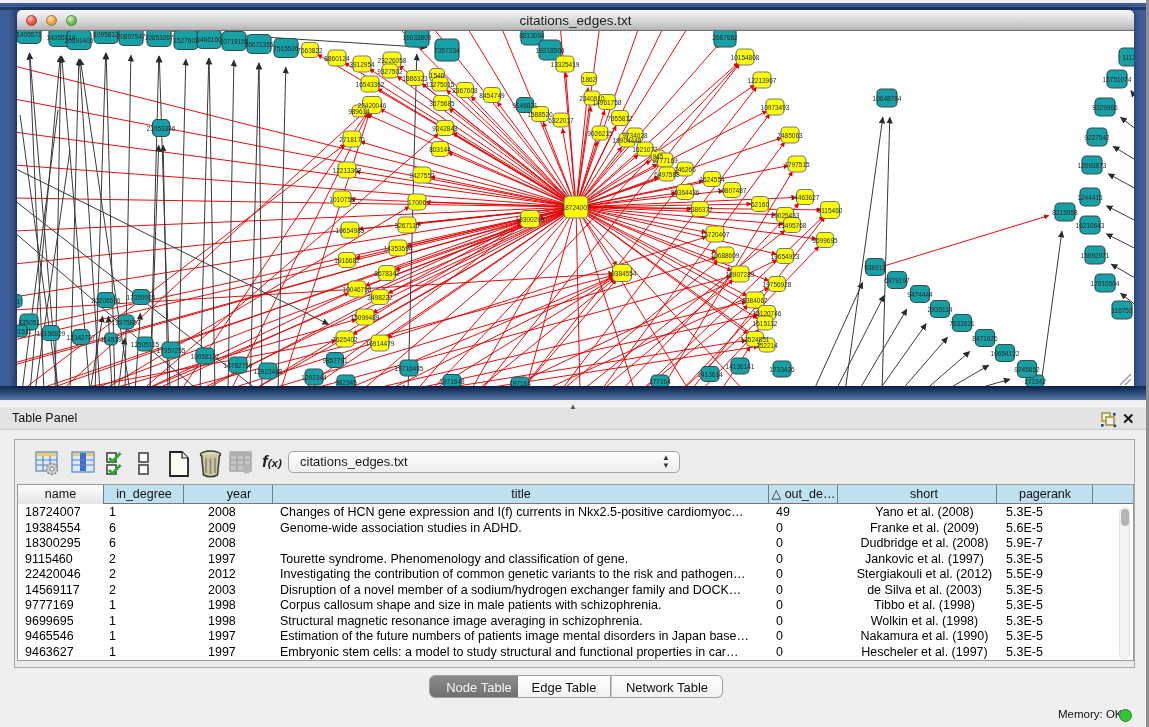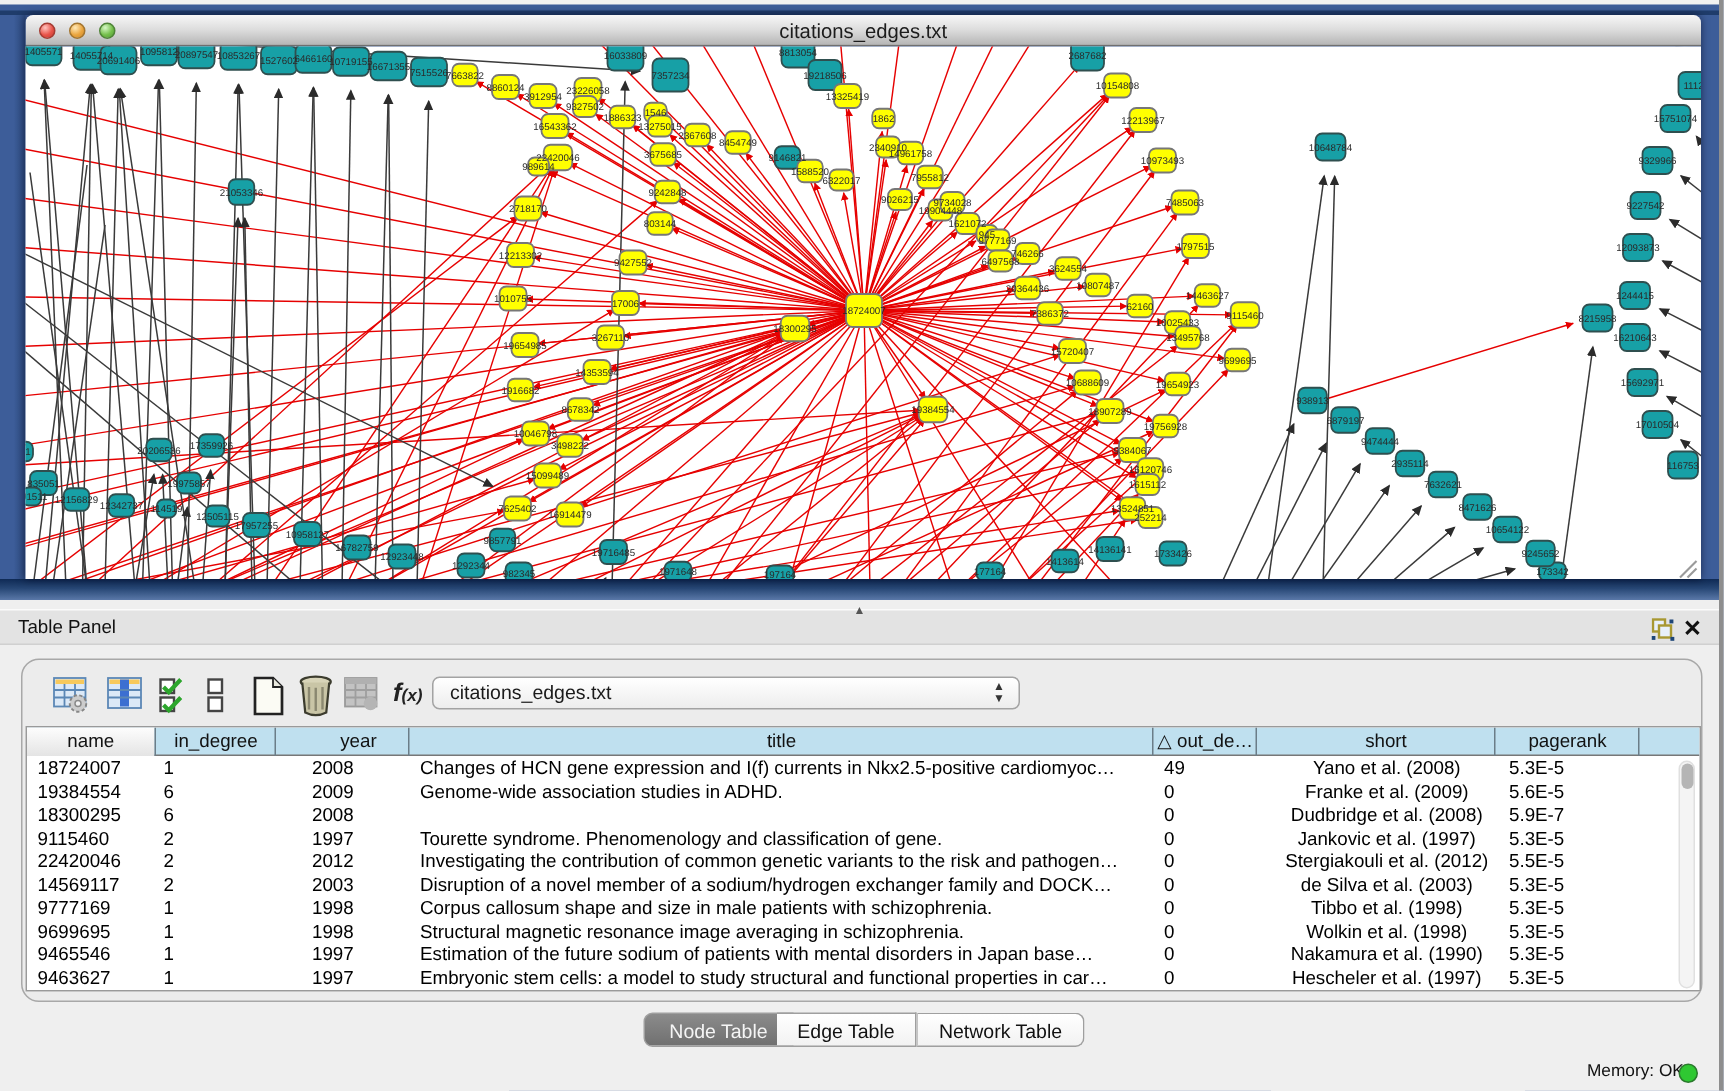--- a/index.html
+++ b/index.html
@@ -24,21 +24,21 @@
 #tstrip{left:0;top:0;width:1146px;height:3px;background:#f1f1f1}
 
 #tp{left:0;top:400px;width:1146px;height:327px;background:#efefef}
 #tphead{left:0;top:6px;width:1146px;height:24px;background:#e3e3e3;border-top:1px solid #fbfbfb;border-bottom:1px solid #d0d0d0}
 #tphead .lab{left:12px;top:4px;font-size:12.5px;color:#111}
 #grip{left:567px;top:-3px;width:12px;height:6px;color:#555;font-size:8px;line-height:5px;text-align:center}
 #closex{left:1122px;top:3px;font-size:15px;font-weight:bold;color:#111}
 
 #flt{left:1101px;top:5px;width:16px;height:16px}
 
-#cont{left:14px;top:39px;width:1121px;height:229px;background:#ececec;border:1px solid #a8a8a8;border-radius:12px}
+#cont{left:14px;top:39px;width:1121px;height:229px;background:#ececec;border:1px solid #a8a8a8;border-radius:0}
 
 .ic{position:absolute;top:10px}
 #dd{left:273px;top:11px;width:392px;height:22px;background:linear-gradient(180deg,#ffffff,#ededed);border:1px solid #a3a3a3;border-radius:5px;font-size:13px;color:#1a1a1a;line-height:20px;padding-left:11px}
 #dd .ar{position:absolute;right:9px;top:2px;font-size:8px;color:#333;line-height:8px}
 
 #tbl{left:2px;top:44px;width:1117px;height:177px;background:#fff;border:1px solid #9a9a9a;overflow:hidden}
 #thead{position:absolute;left:0;top:0;width:100%;height:19px;background:#bfe0ef;border-bottom:1px solid #777}
 .th{position:absolute;top:0;height:19px;font-size:12.5px;color:#111;text-align:center;line-height:19px;border-right:1px solid #6b7d88}
 .th0{left:0;width:86px;background:linear-gradient(180deg,#fdfdfd,#e4e4e4)}
 .th1{left:87px;width:79px}.th2{left:188px;width:67px}.th3{left:256px;width:495px}
@@ -689,21 +689,21 @@
             <div class="c c5">Jankovic et al. (1997)</div>
             <div class="c c6">5.3E-5</div>
           </div>
           <div class="tr">
             <div class="c c0">22420046</div>
             <div class="c c1">2</div>
             <div class="c c2">2012</div>
             <div class="c c3">Investigating the contribution of common genetic variants to the risk and pathogen…</div>
             <div class="c c4">0</div>
             <div class="c c5">Stergiakouli et al. (2012)</div>
-            <div class="c c6">5.5E-5</div>
+            <div class="c c6">5.5E-9</div>
           </div>
           <div class="tr">
             <div class="c c0">14569117</div>
             <div class="c c1">2</div>
             <div class="c c2">2003</div>
             <div class="c c3">Disruption of a novel member of a sodium/hydrogen exchanger family and DOCK…</div>
             <div class="c c4">0</div>
             <div class="c c5">de Silva et al. (2003)</div>
             <div class="c c6">5.3E-5</div>
           </div>
@@ -722,21 +722,21 @@
             <div class="c c2">1998</div>
             <div class="c c3">Structural magnetic resonance image averaging in schizophrenia.</div>
             <div class="c c4">0</div>
             <div class="c c5">Wolkin et al. (1998)</div>
             <div class="c c6">5.3E-5</div>
           </div>
           <div class="tr">
             <div class="c c0">9465546</div>
             <div class="c c1">1</div>
             <div class="c c2">1997</div>
-            <div class="c c3">Estimation of the future sodium of patients with mental disorders in Japan base…</div>
+            <div class="c c3">Estimation of the future numbers of patients image mental disorders in Japan base…</div>
             <div class="c c4">0</div>
             <div class="c c5">Nakamura et al. (1990)</div>
             <div class="c c6">5.3E-5</div>
           </div>
           <div class="tr">
             <div class="c c0">9463627</div>
             <div class="c c1">1</div>
             <div class="c c2">1997</div>
             <div class="c c3">Embryonic stem cells: a model to study structural and functional properties in car…</div>
             <div class="c c4">0</div>

